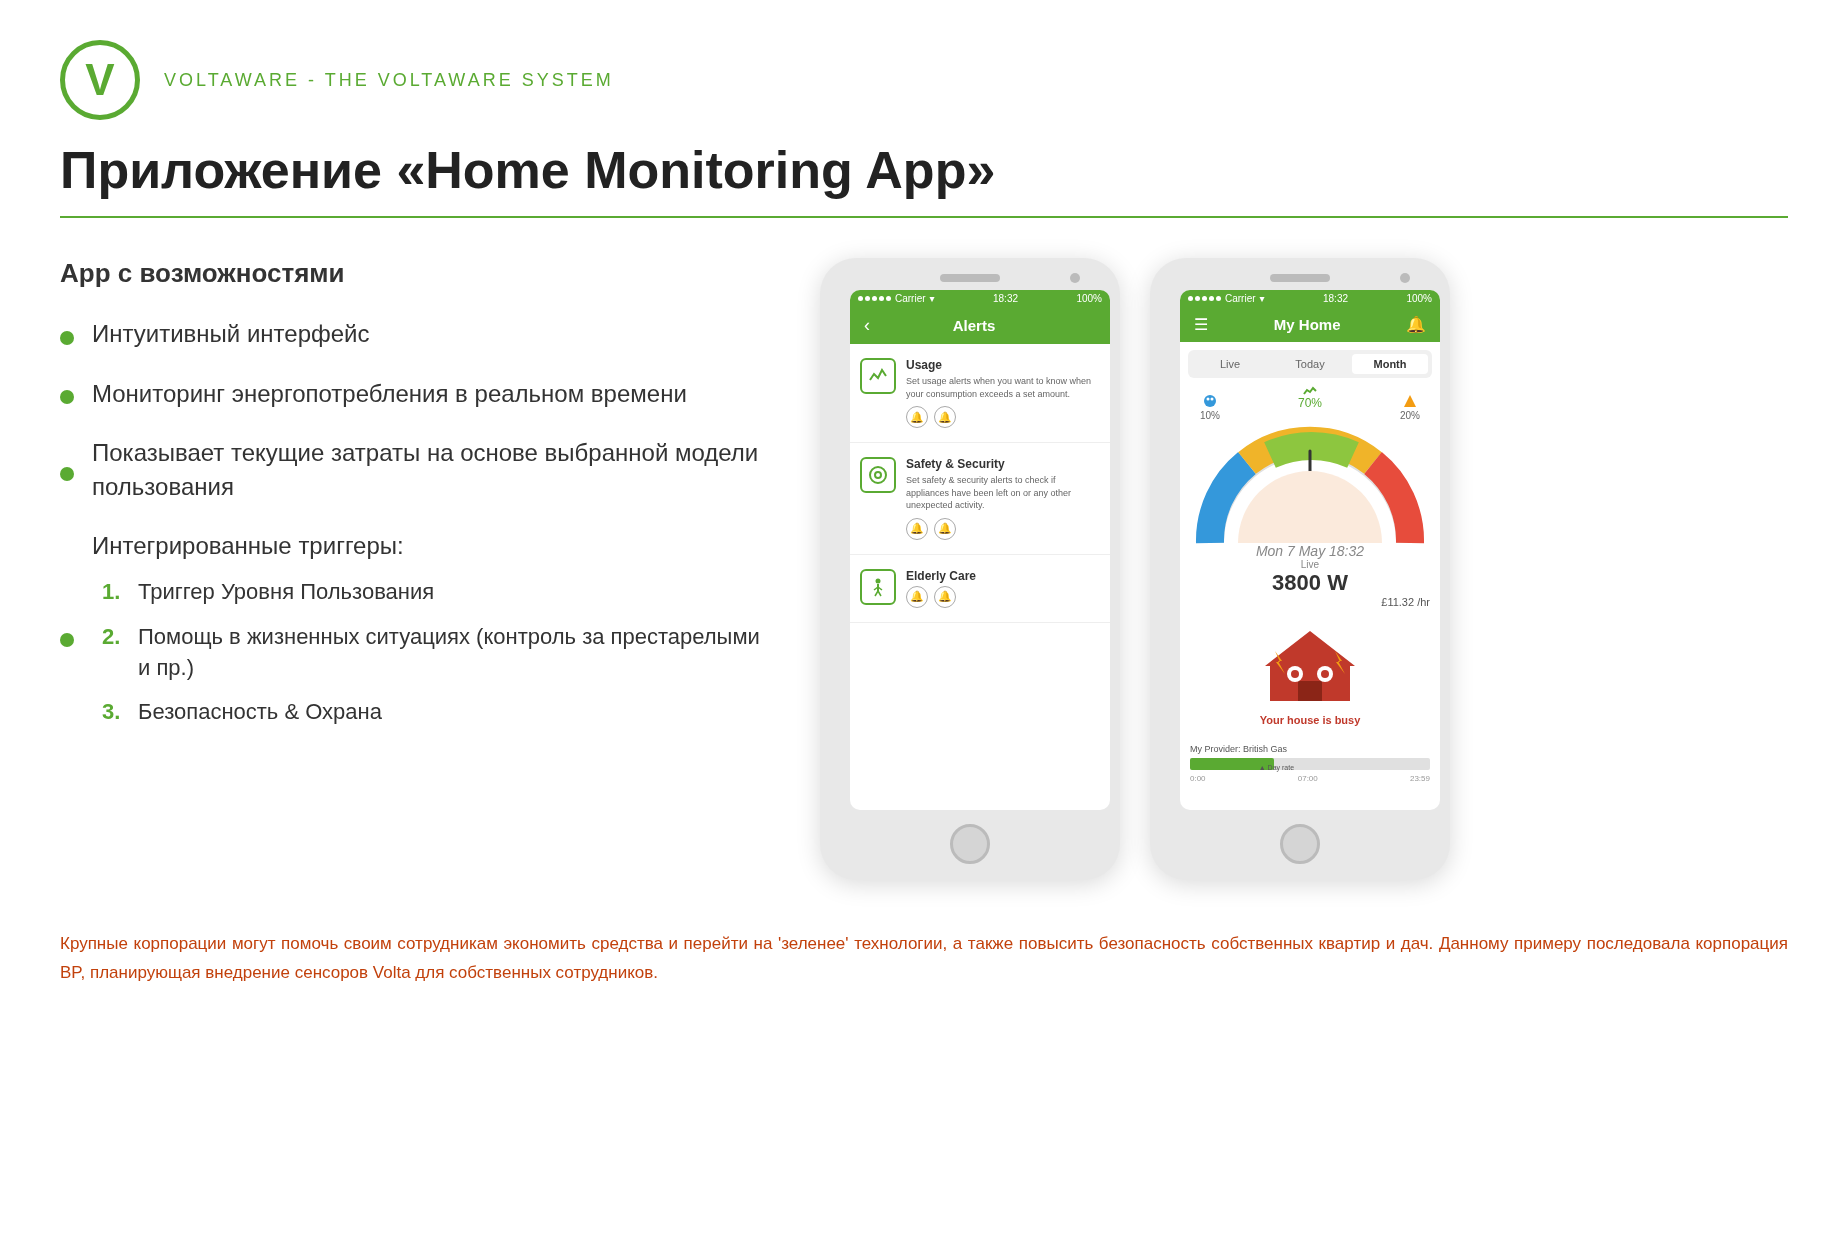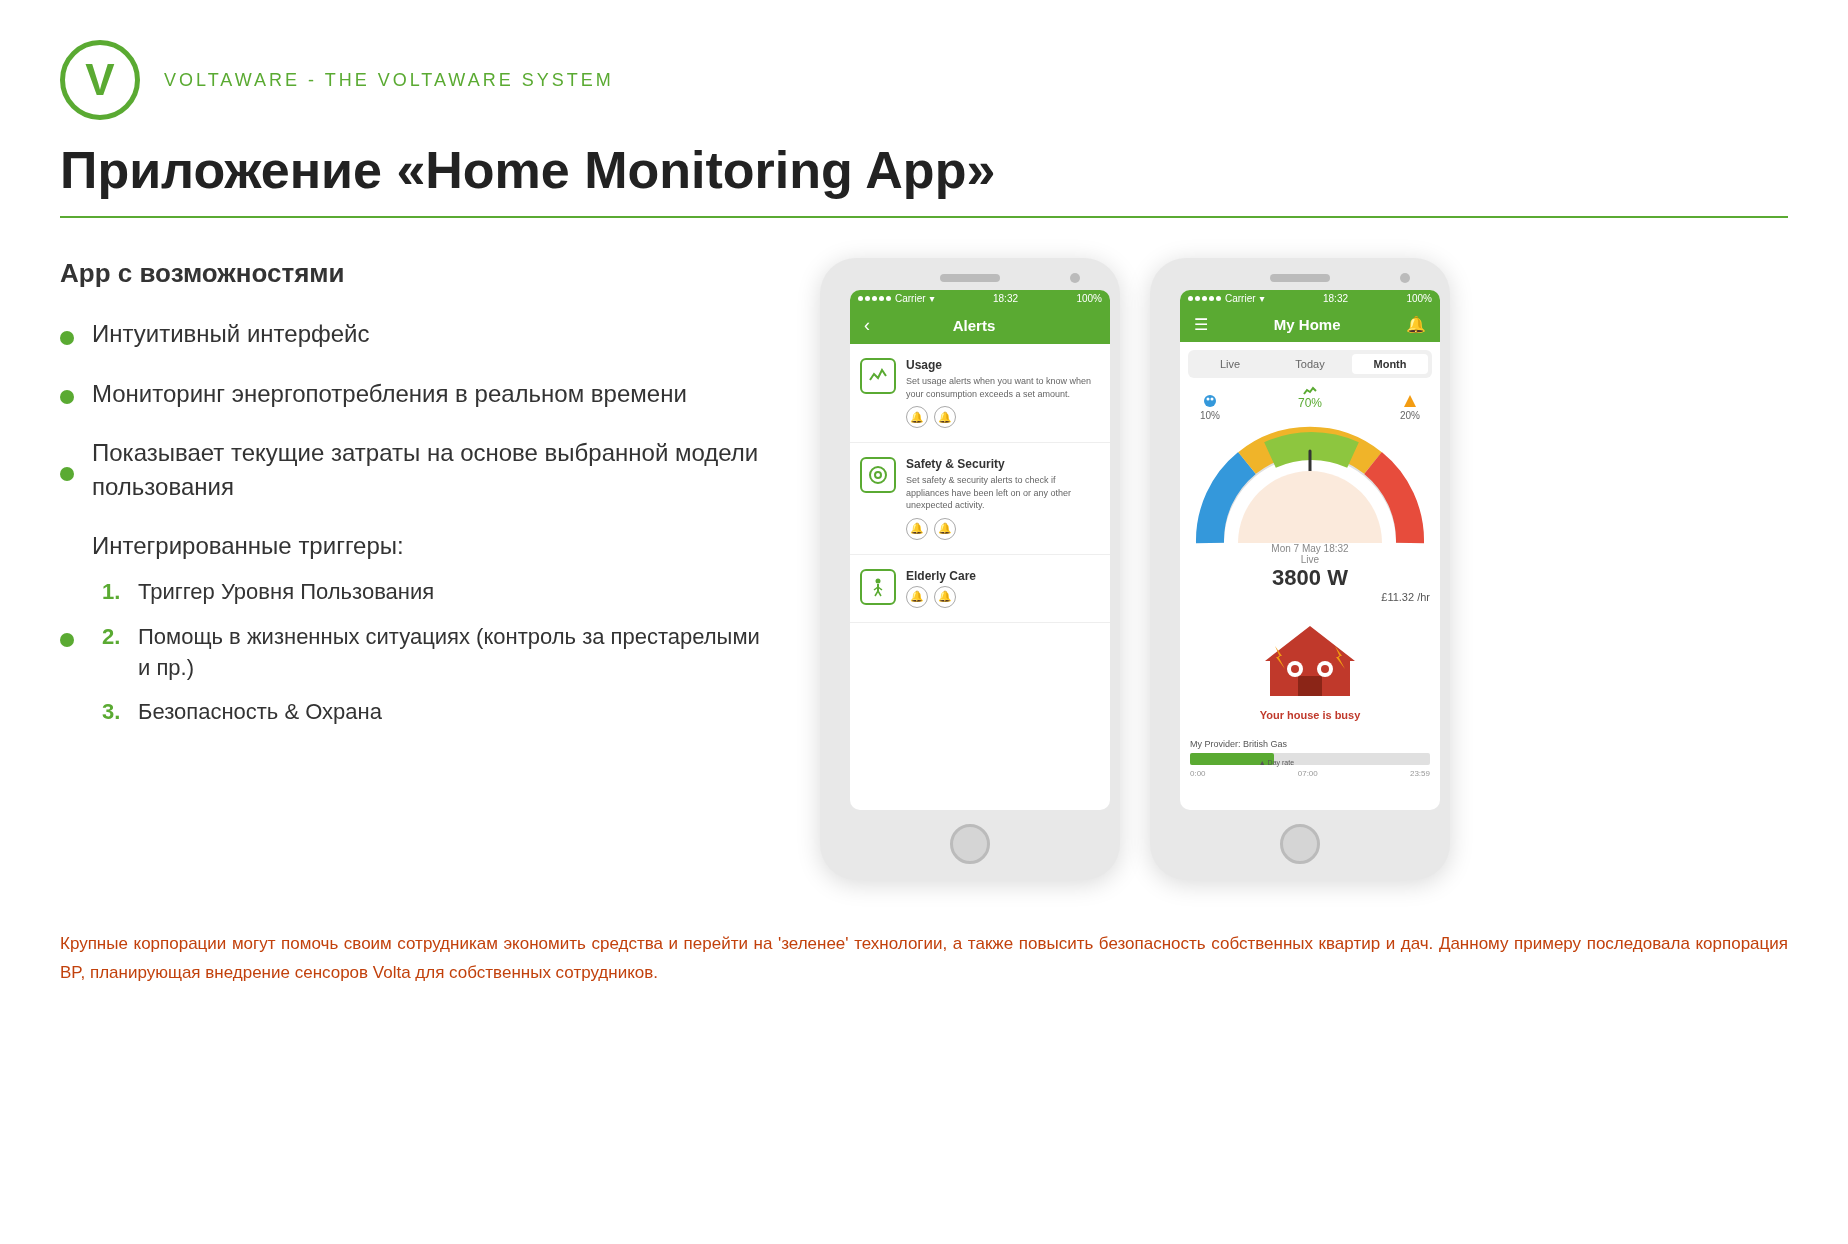--- a/index.html
+++ b/index.html
@@ -277,21 +277,21 @@
       width: 240px;
       height: 130px;
       display: block;
       margin: 0 auto;
     }
 
     .gauge-info {
       text-align: center;
       margin-top: -10px;
     }
-    .gauge-date { font-size: 10px; color: #888; }
+    .gauge-date { font-size: 14px; color: #888; font-style: italic; }
     .gauge-mode { font-size: 10px; color: #888; }
     .gauge-watts { font-size: 22px; font-weight: 700; color: #333; }
     .gauge-cost { font-size: 11px; color: #555; text-align: right; }
 
     .house-area {
       text-align: center;
       padding: 10px 3px;
     }
     .house-busy {
       color: #c0392b;

